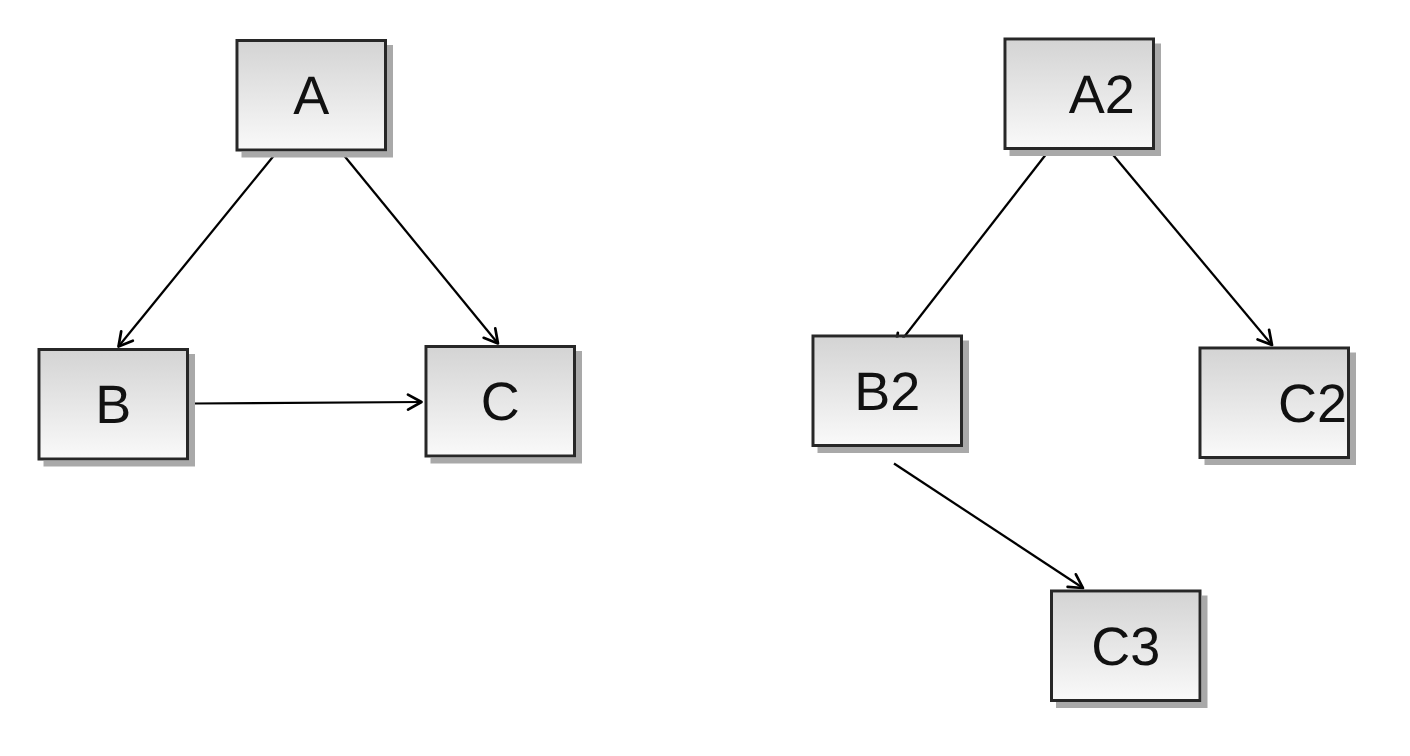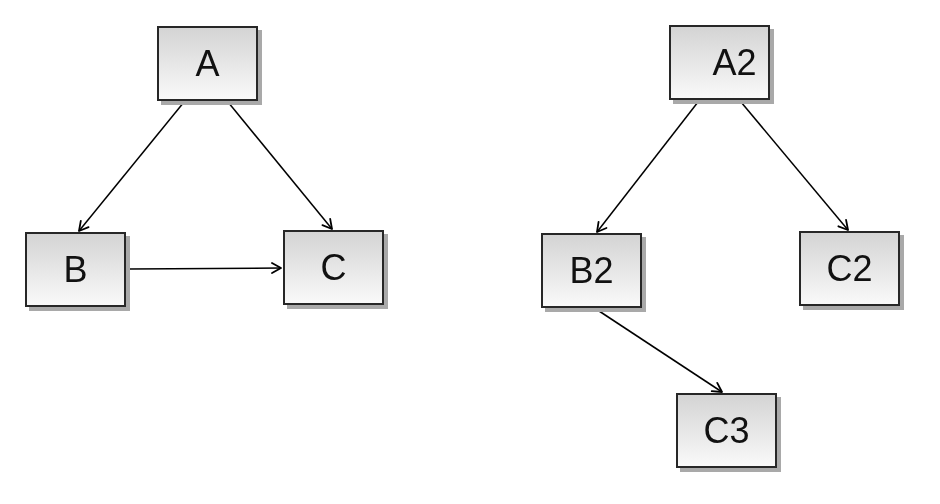--- a/index.html
+++ b/index.html
@@ -38,23 +38,23 @@
   .node-label {
     font-size: 36px;
     line-height: 1;
     color: #111111;
     user-select: none;
   }
   #node-a  { left: 157px; top: 26px;  }
   #node-b  { left: 25px;  top: 232px; }
   #node-c  { left: 283px; top: 230px; }
   #node-a2 { left: 669px; top: 25px; padding-left: 30px;  }
-  #node-b2 { left: 541px; top: 233px; }
-  #node-c2 { left: 799px; top: 231px; }
-  #node-c3 { left: 676px; top: 393px; }
+  #node-b2 { left: 541px; top: 223px; }
+  #node-c2 { left: 799px; top: 231px; justify-content: flex-end; }
+  #node-c3 { left: 700px; top: 393px; }
 </style>
 </head>
 <body>
 
 <div id="canvas">
 
   <svg id="edges-svg" viewBox="0 0 940 504" xmlns="http://www.w3.org/2000/svg">
     <defs>
       <marker id="arrowhead" markerUnits="userSpaceOnUse" markerWidth="16" markerHeight="16" refX="11" refY="7" orient="auto">
         <path d="M2,2 L11,7 L2,12" fill="none" stroke="#000000" stroke-width="1.8" stroke-linecap="round" stroke-linejoin="round"></path>

